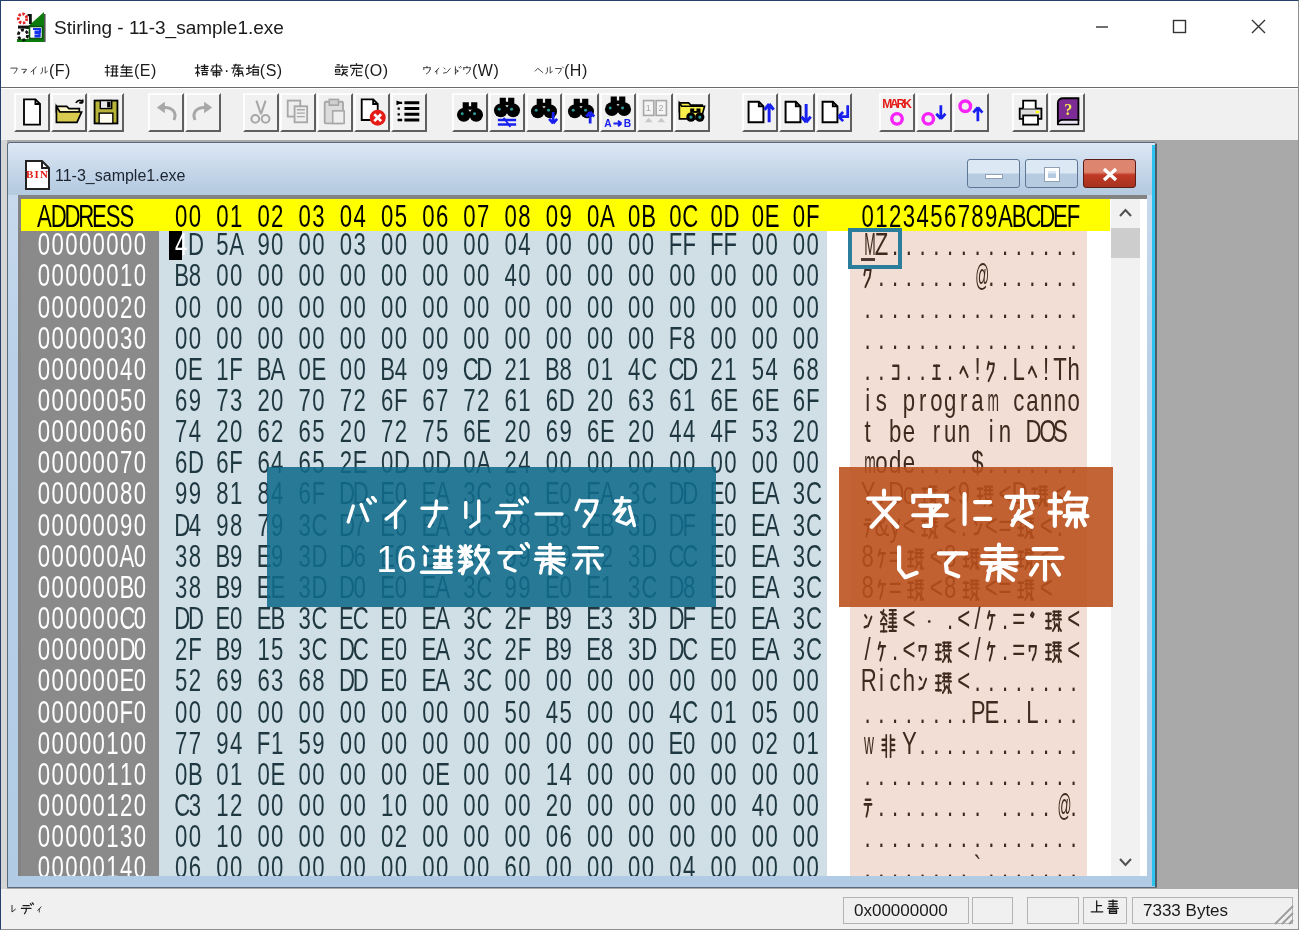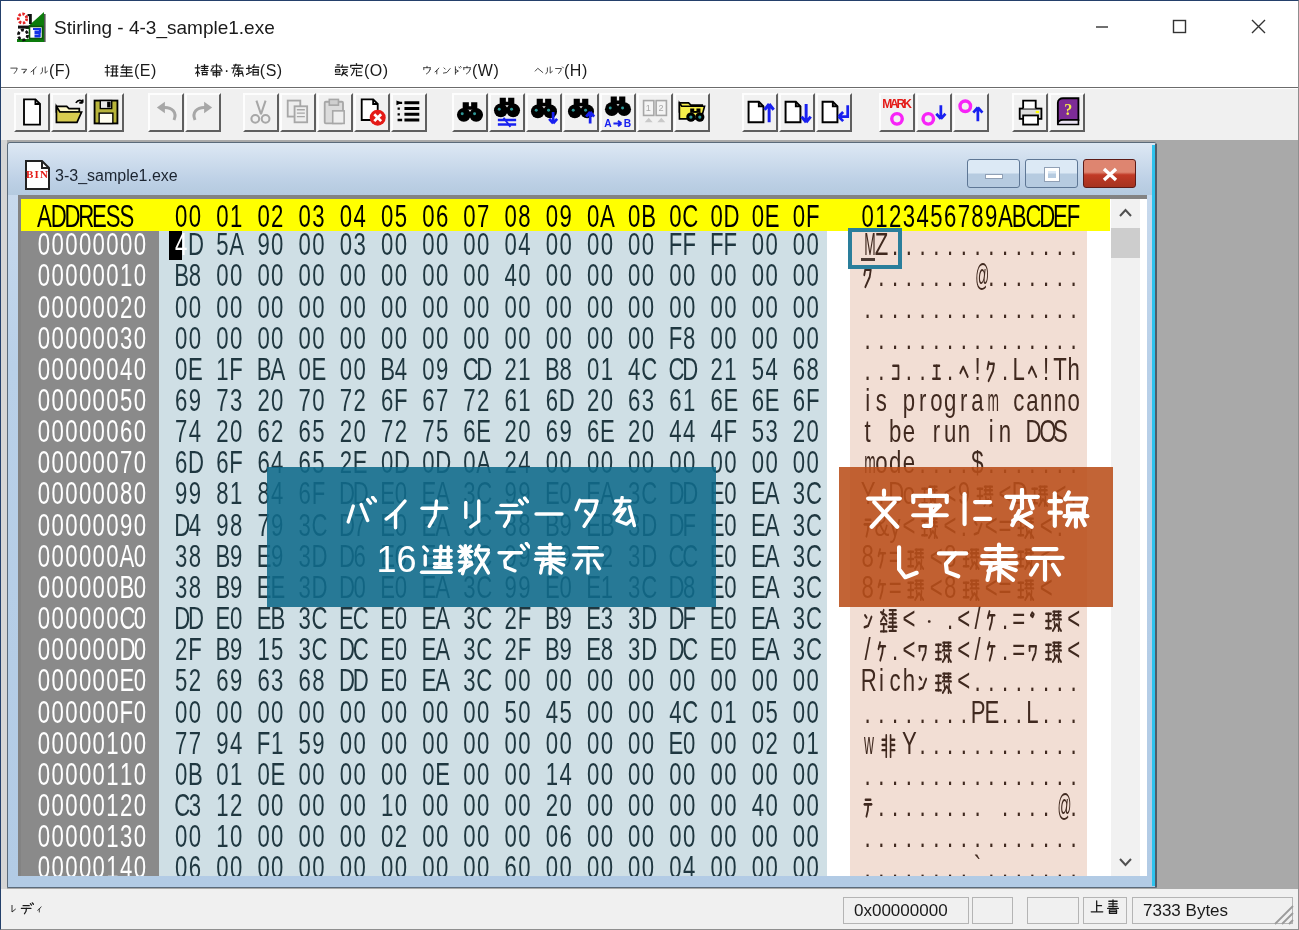--- a/index.html
+++ b/index.html
@@ -41,21 +41,21 @@
     <rect x="1" y="27" width="27" height="3" fill="#0c7c0c"></rect>
     <rect x="28" y="2" width="1.6" height="28" fill="#555"></rect>
     <ellipse cx="6.5" cy="6.5" rx="4.2" ry="4.6" fill="none" stroke="#e42222" stroke-width="2.8" stroke-dasharray="2.4 1.6"></ellipse>
     <rect x="13" y="2" width="2.8" height="10" fill="#111"></rect>
       <rect x="11.5" y="2" width="2.6" height="2.2" fill="#111"></rect>
     <rect x="2" y="13.6" width="14" height="3" fill="#111"></rect>
     <ellipse cx="7" cy="23" rx="4.6" ry="5" fill="none" stroke="#111" stroke-width="2.8" stroke-dasharray="3 2"></ellipse>
     <rect x="13.5" y="14.5" width="13" height="12" fill="#fff" stroke="#0a560a" stroke-width="1.6"></rect>
     <path d="M17 17h7v2.6h-4.4v1.8h4v2.6h-4v.4h4.4" fill="none" stroke="#1432e6" stroke-width="2.2"></path>
   </svg>
-  <div id="apptitle">Stirling - 4-3_sample1.exe</div>
+  <div id="apptitle">Stirling - 11-3_sample1.exe</div>
   <svg class="capbtn" style="left:1078px">
       <path d="M17 26h12" stroke="#333" stroke-width="1.4"></path>
     </svg>
   <svg class="capbtn" style="left:1155px">
       <rect x="17.5" y="19.5" width="12" height="12" fill="none" stroke="#333" stroke-width="1.4"></rect>
     </svg>
   <svg class="capbtn" style="left:1234px">
       <path d="M17 19l13 13m0-13L17 32" stroke="#333" stroke-width="1.4"></path>
     </svg>
 </div>
@@ -406,21 +406,21 @@
 
 <div id="mdi">
   <div style="position:absolute;left:0;top:0;width:6px;height:749px;background:#d5d5d5"></div>
   <div id="child">
     <div id="childtitle">
       <svg width="25" height="30" viewBox="0 0 25 30" style="position:absolute;left:17px;top:17px">
         <path d="M1 1h16l7 7v21H1z" fill="#fff" stroke="#222" stroke-width="2"></path>
         <path d="M17 1v7h7" fill="none" stroke="#222" stroke-width="2"></path>
         <text x="1" y="18" font-size="11" font-weight="bold" fill="#e41b17" textLength="22" font-family="Liberation Serif">BIN</text>
       </svg>
-      <div id="childname">3-3_sample1.exe</div>
+      <div id="childname">11-3_sample1.exe</div>
     </div>
   </div>
 </div>
 
 <div id="content-abs">
 
   <div style="position:absolute;left:966px;top:19px;width:53px;height:29px;border:1px solid #5e7795;border-radius:3px;background:linear-gradient(#dce9f5 48%,#b6cbe0 52%)">
       <div style="position:absolute;left:17px;top:14px;width:18px;height:5px;background:#fff;border:1px solid #90a0b5"></div>
     </div>
   <div style="position:absolute;left:1024px;top:19px;width:53px;height:29px;border:1px solid #5e7795;border-radius:3px;background:linear-gradient(#dce9f5 48%,#b6cbe0 52%)">

